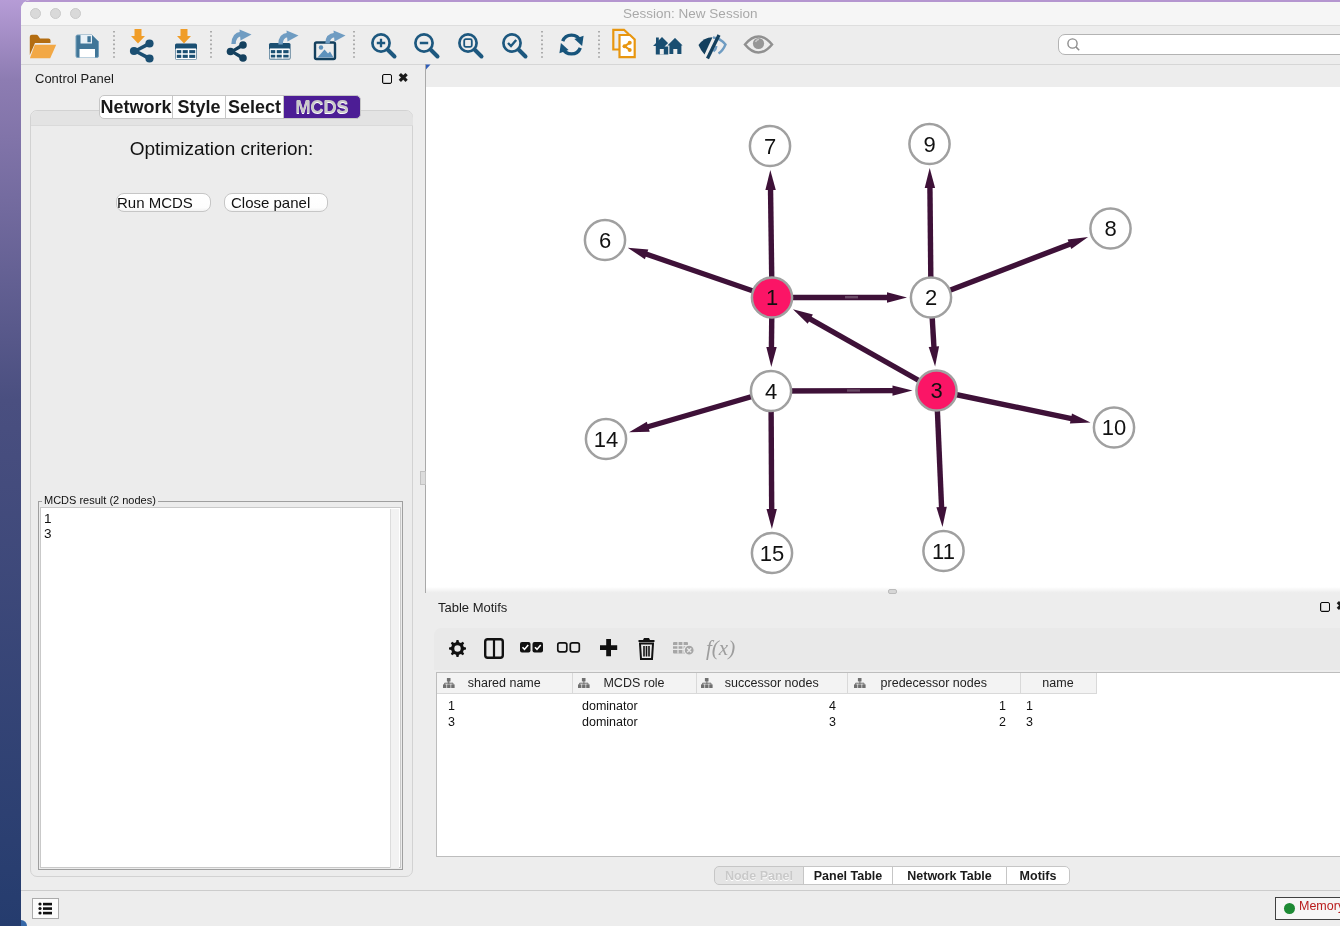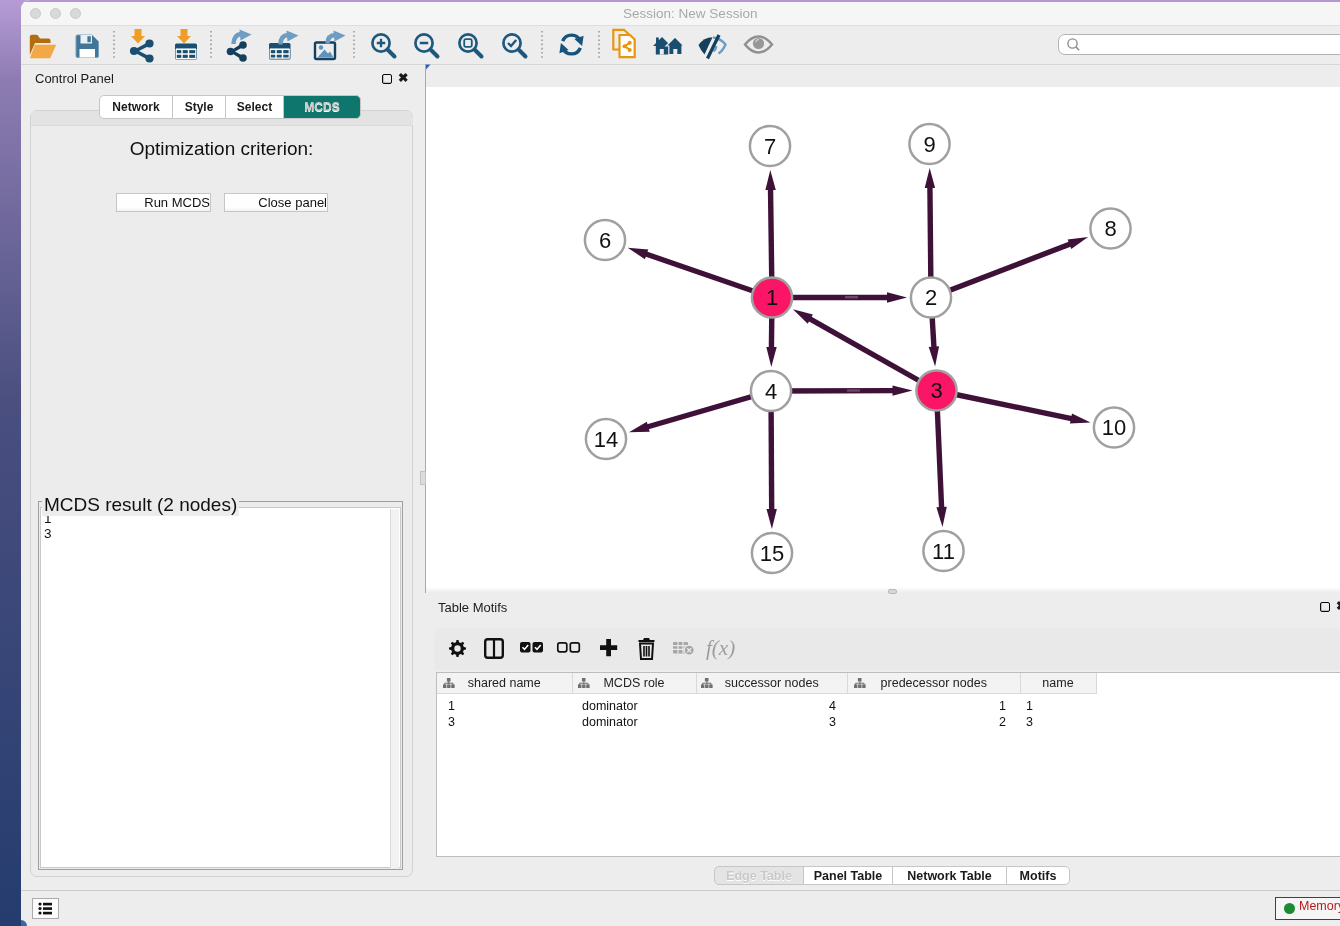--- a/index.html
+++ b/index.html
@@ -11,26 +11,26 @@
 .tdot { position:absolute; top:7.5px; width:11px; height:11px; border-radius:50%; background:#d9d9d9; border:1px solid #c9c9c9; }
 #wtitle { position:absolute; top:5.5px; left:0; width:100%; text-align:center; font-size:13.5px; color:#a9a9a9; }
 #toolbar { position:absolute; left:0; top:27px; width:100%; height:38px; background:#ededed; border-bottom:1px solid #d6d6d6; }
 #searchbox { position:absolute; left:1037px; top:6.5px; width:292px; height:21px; background:#fff; border:1px solid #b3b3b3; border-radius:7px; }
 
 #cp-title { position:absolute; left:14px; top:71px; font-size:13px; color:#1c1c1c; }
 .hdr-float { position:absolute; width:10px; height:10px; border:1.7px solid #0a0a0a; border-radius:2px; background:transparent; box-shadow:1px -1px 0 #bdbdbd inset; }
 .hdr-x { position:absolute; font-size:12.5px; font-weight:bold; color:#1a1a1a; }
 #cp-panel { position:absolute; left:9px; top:110px; width:383px; height:767px; background:#ececec; border:1px solid #d2d2d2; border-radius:7px; }
 #cp-band { position:absolute; left:9.5px; top:110.5px; width:382px; height:15px; background:#e3e3e3; border-bottom:1px solid #dadada; border-radius:7px 7px 0 0; }
-.tab { position:absolute; top:95px; height:24px; background:#fff; border:1px solid #c6c6c6; font-size:12px; font-weight:bold; color:#1a1a1a; text-align:center; line-height:22px; }
-.btn { position:absolute; background:linear-gradient(#ffffff,#fdfdfd 80%,#f2f2f2); border:1px solid #c6c6c6; border-radius:0; font-size:13px; color:#111; text-align:right; }
+.tab { position:absolute; top:95px; height:24px; background:#fff; border:1px solid #c6c6c6; font-size:18px; font-weight:bold; color:#1a1a1a; text-align:center; line-height:22px; }
+.btn { position:absolute; background:linear-gradient(#ffffff,#fdfdfd 80%,#f2f2f2); border:1px solid #c6c6c6; border-radius:8px; font-size:15px; color:#111; text-align:left; }
 #combo { position:absolute; left:44px; top:158px; width:311px; height:24px; background:#fff; border:1px solid #c9c9c9; border-radius:6px; box-shadow:0 1px 1px rgba(0,0,0,0.08); font-size:13.5px; color:#111; line-height:22px; padding-left:14px; }
 #mcds-group { position:absolute; left:17px; top:501px; width:365px; height:369px; border:1px solid #9f9f9f; }
 #mcds-white { position:absolute; left:19px; top:507px; width:361px; height:361px; background:#fff; border:1px solid #c9c9c9; font-size:13.5px; color:#111; }
-#mcds-label { position:absolute; left:21px; top:494px; background:#ececec; font-size:19px; color:#111; padding:0 2px; }
+#mcds-label { position:absolute; left:21px; top:494px; background:#ececec; font-size:11px; color:#111; padding:0 2px; }
 
 #netframe { position:absolute; left:404px; top:64px; width:934.5px; height:529px; border-left:1px solid #a9a9a9; }
 #nettitle { position:absolute; left:405px; top:65px; width:933.5px; height:22px; background:linear-gradient(#f7f7f7,#dcdcdc 85%,#d4d4d4); border-bottom:1px solid #b5b5b5; }
 #netcanvas { position:absolute; left:405px; top:87px; width:933.5px; height:506px; background:linear-gradient(#ffffff 98.8%, #ececec); }
 .mac { position:absolute; top:5.5px; width:12px; height:12px; border-radius:50%; }
 #nettext { position:absolute; top:5px; left:0; width:100%; text-align:center; text-indent:6px; font-size:13.5px; color:#141414; }
 
 #tp-title { position:absolute; left:417px; top:600px; font-size:13px; color:#1c1c1c; }
 #tp-toolbox { position:absolute; left:413px; top:628px; width:916px; height:42px; background:#e9e9e9; border-radius:7px 7px 0 0; }
 #tbl { position:absolute; left:415px; top:672px; width:912px; height:185px; background:#fff; border:1px solid #bdbdbd;padding-left:35px; }
@@ -207,21 +207,21 @@
   </div>
   </div>
   <div id="cp-title">Control Panel</div>
   <div class="hdr-float" style="left:361px; top:74px;"></div>
   <div class="hdr-x" style="left:377px; top:70px;">✖</div>
   <div id="cp-panel"></div>
   <div id="cp-band"></div>
   <div class="tab" style="left:78px; width:74px; border-radius:5px 0 0 5px;">Network</div>
   <div class="tab" style="left:151px; width:54px;">Style</div>
   <div class="tab" style="left:204px; width:59px;">Select</div>
-  <div class="tab" style="left:262px; width:78px; background:#0f766e; color:#c9c9c9; text-shadow:0 1px 0 #ffffff; border-radius:0 5px 5px 0;">MCDS</div>
+  <div class="tab" style="left:262px; width:78px; background:#4c1d95; color:#c9c9c9; text-shadow:0 1px 0 #ffffff; border-radius:0 5px 5px 0;">MCDS</div>
   <div class="abs" style="left:9px; top:138px; width:383px; text-align:center; font-size:19px; color:#111;">Optimization criterion:</div>
   <div class="btn" style="left:95px; top:193px; width:95px; height:19px; line-height:17px;">Run MCDS</div>
   <div class="btn" style="left:203px; top:193px; width:104px; height:19px; line-height:17px;padding-left:6px;">Close panel</div>
   <div id="mcds-group"></div>
   <div id="mcds-white">
     <div style="position:absolute; left:3px; top:3px;">1<br>3</div>
     <div style="position:absolute; right:1px; top:1px; width:9px; height:359px; background:#f2f2f2; border-left:1px solid #dcdcdc;"></div>
   </div>
   <div id="mcds-label">MCDS result (2 nodes)</div>
   <div id="netcanvas"></div>
@@ -390,21 +390,21 @@
     <div class="td" style="left:145px; top:25px;">dominator</div>
     <div class="td" style="left:259px; top:25px; width:140px; text-align:right;">4</div>
     <div class="td" style="left:411px; top:25px; width:158px; text-align:right;">1</div>
     <div class="td" style="left:589px; top:25px;">1</div>
     <div class="td" style="left:11px; top:41px;">3</div>
     <div class="td" style="left:145px; top:41px;">dominator</div>
     <div class="td" style="left:259px; top:41px; width:140px; text-align:right;">3</div>
     <div class="td" style="left:411px; top:41px; width:158px; text-align:right;">2</div>
     <div class="td" style="left:589px; top:41px;">3</div>
   </div>
-  <div class="btab" style="left:693px; width:90px; background:#e4e4e4; color:#c9c9c9; text-shadow:0 1px 0 #ffffff; border-radius:5px 0 0 5px;">Edge Table</div>
+  <div class="btab" style="left:693px; width:90px; background:#e4e4e4; color:#c9c9c9; text-shadow:0 1px 0 #ffffff; border-radius:5px 0 0 5px;">Node Panel</div>
   <div class="btab" style="left:782px; width:90px;">Panel Table</div>
   <div class="btab" style="left:871px; width:115px;">Network Table</div>
   <div class="btab" style="left:985px; width:64px; border-radius:0 5px 5px 0;">Motifs</div>
   <div id="statusline"></div>
   <div id="listbtn">
     <svg width="25" height="19" viewBox="0 0 25 19">
       <g fill="#111">
           <circle cx="7" cy="5" r="1.6"></circle>
           <circle cx="7" cy="9.5" r="1.6"></circle>
           <circle cx="7" cy="14" r="1.6"></circle>

